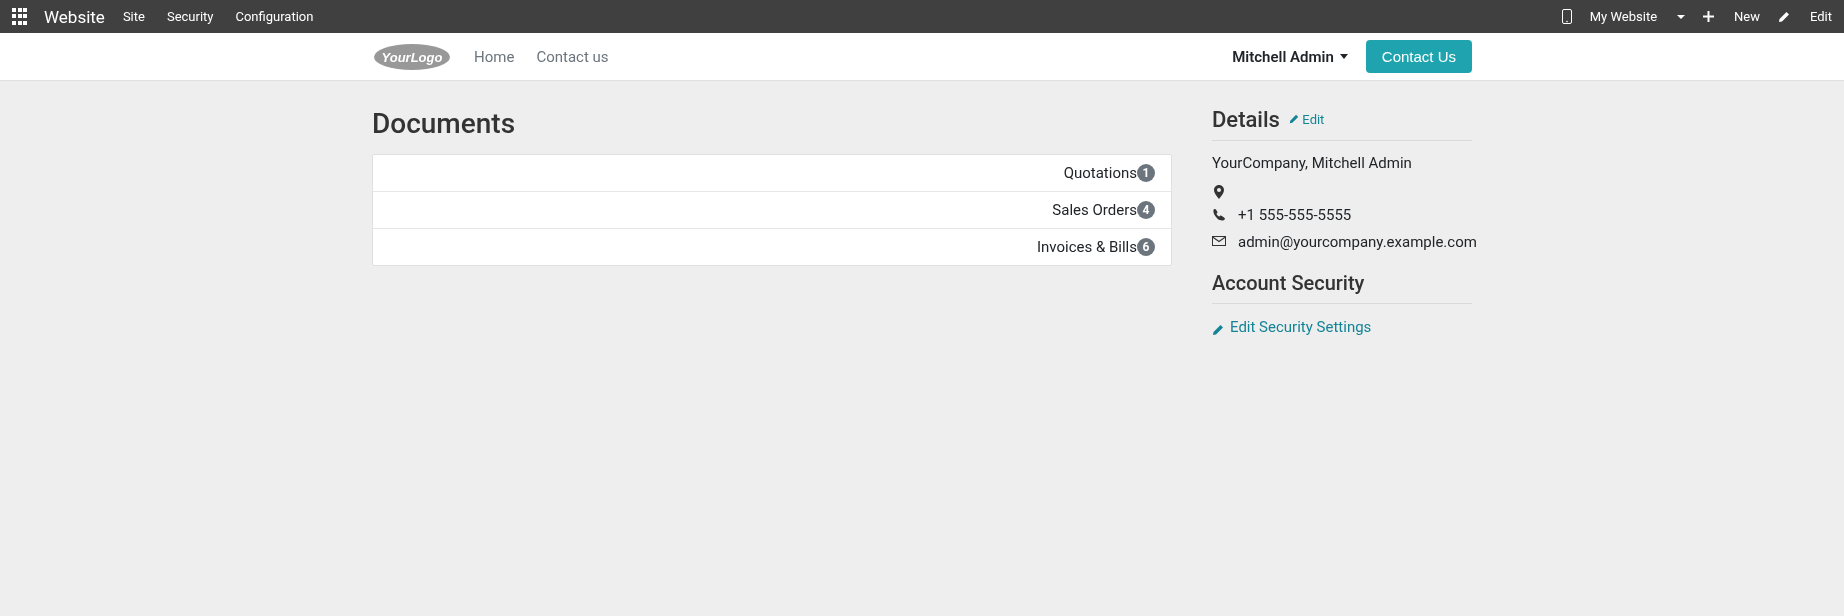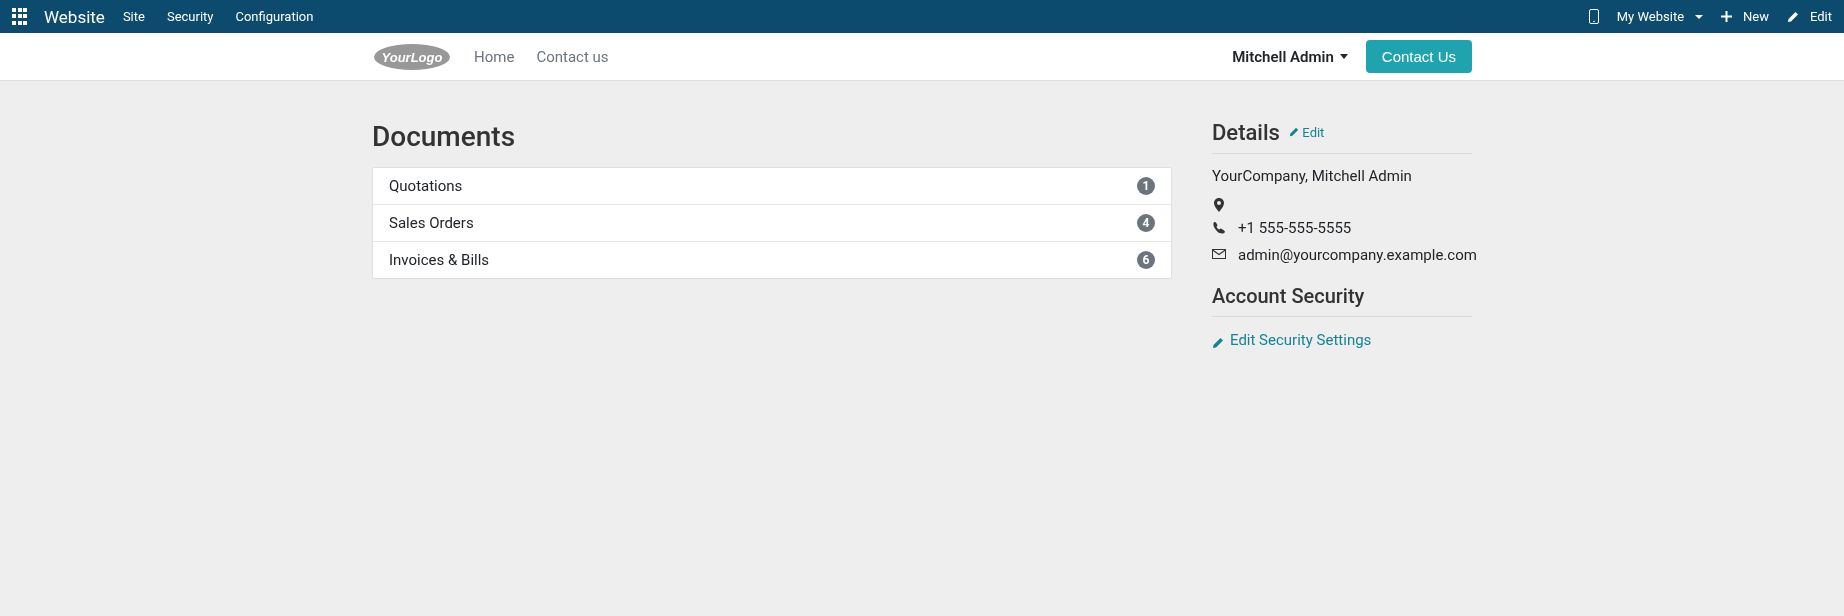--- a/index.html
+++ b/index.html
@@ -1,49 +1,49 @@
 <!DOCTYPE html>
 <html><head>
 <meta charset="utf-8">
 <style>
   * { box-sizing: border-box; margin: 0; padding: 0; }
   html, body { width: 1844px; font-family: -apple-system, BlinkMacSystemFont, "Segoe UI", Roboto, "Helvetica Neue", Arial, sans-serif; font-size: 14px; background: #eeeeee; color: #212529; }
   
   
-  .topbar { background: #0c4a6e; height: 33px; display: flex; align-items: center; padding: 0 12px; color: #ffffff; }
+  .topbar { background: #404040; height: 33px; display: flex; align-items: center; padding: 0 12px; color: #ffffff; }
   .apps-icon { width: 18px; height: 18px; display: flex; flex-wrap: wrap; gap: 1.5px; margin-right: 14px; cursor: pointer; }
   .apps-icon span { width: 4px; height: 4px; background: #fff; }
   .topbar-brand { font-size: 17px; margin-right: 18px; }
   .topbar-menu { display: flex; gap: 22px; }
   .topbar-menu-item { font-size: 13px; color: #fff; cursor: pointer; }
   .topbar-spacer { flex: 1; }
   .topbar-right { display: flex; align-items: center; gap: 18px; font-size: 13px; }
-  .topbar-right .item { display: flex; align-items: center; gap: 11px; cursor: pointer; text-align: right; }
+  .topbar-right .item { display: flex; align-items: center; gap: 20px; cursor: pointer; text-align: right; }
   .caret-down { width: 0; height: 0; border-left: 4px solid transparent; border-right: 4px solid transparent; border-top: 4px solid #fff; }
   
   
   .sitenav { background: #ffffff; height: 48px; border-bottom: 1px solid #e0e0e0; display: flex; align-items: center; padding: 17px 16px; }
   .sitenav-inner { width: 1100px; margin: 0 auto; display: flex; align-items: center; }
   .brand-logo { width: 80px; height: 30px; margin-right: 22px; }
   .sitenav-links { display: flex; gap: 22px; }
   .sitenav-link { color: #6c757d; cursor: pointer; font-size: 15px; }
   .sitenav-spacer { flex: 1; }
   .user-dropdown { font-weight: 600; color: #212529; display: flex; align-items: center; gap: 6px; margin-right: 18px; cursor: pointer; font-size: 15px; }
   .caret-down-dark { width: 0; height: 0; border-left: 4px solid transparent; border-right: 4px solid transparent; border-top: 5px solid #212529; }
   .btn-primary { background: #1fa4af; color: #fff; border: none; border-radius: 4px; padding: 8px 16px; font-size: 15px; cursor: pointer; }
   
   
-  .main { width: 1100px; margin: 17px auto; display: flex; padding: 22px 0; gap: 40px; }
+  .main { width: 1100px; margin: 4px auto; display: flex; padding: 22px 0; gap: 40px; }
   .left { flex: 1; }
   .right { width: 260px; }
   
   .page-title { font-size: 28px; font-weight: 500; color: #333; margin-bottom: 14px; }
   
   .doc-list { background: #fff; border: 1px solid #e0e0e0; border-radius: 2px; }
-  .doc-row { display: flex; align-items: center; justify-content: space-between; padding: 9px 16px; border-top: 1px solid #e6e6e6; cursor: pointer; color: #212529; font-size: 15px; }
+  .doc-row { display: flex; align-items: center; justify-content: flex-end; padding: 9px 16px; border-top: 1px solid #e6e6e6; cursor: pointer; color: #212529; font-size: 15px; }
   .doc-row:first-child { border-top: none; }
   .badge { background: #6c757d; color: #fff; border-radius: 10px; min-width: 18px; height: 18px; font-size: 12px; font-weight: 700; display: flex; align-items: center; justify-content: center; padding: 0 5px; }
   
   .right h3 { font-size: 22px; font-weight: 500; color: #333; display: inline-block; }
   .edit-link { font-size: 13px; color: #138496; display: inline-flex; align-items: center; gap: 3px; margin-left: 6px; cursor: pointer; vertical-align: 3px; }
   .edit-link svg { width: 10px; height: 10px; }
   .hr { border: none; border-top: 1px solid #d9d9d9; margin: 8px 0 10px; }
   .company-line { font-size: 15px; line-height: 1.6; margin-bottom: 4px; }
   .detail-row { display: flex; align-items: flex-start; gap: 12px; margin: 6px 0; font-size: 15px; line-height: 1.4; }
   .detail-row .icon-slot { width: 14px; display: flex; justify-content: center; padding-top: 4px; color: #333; }

